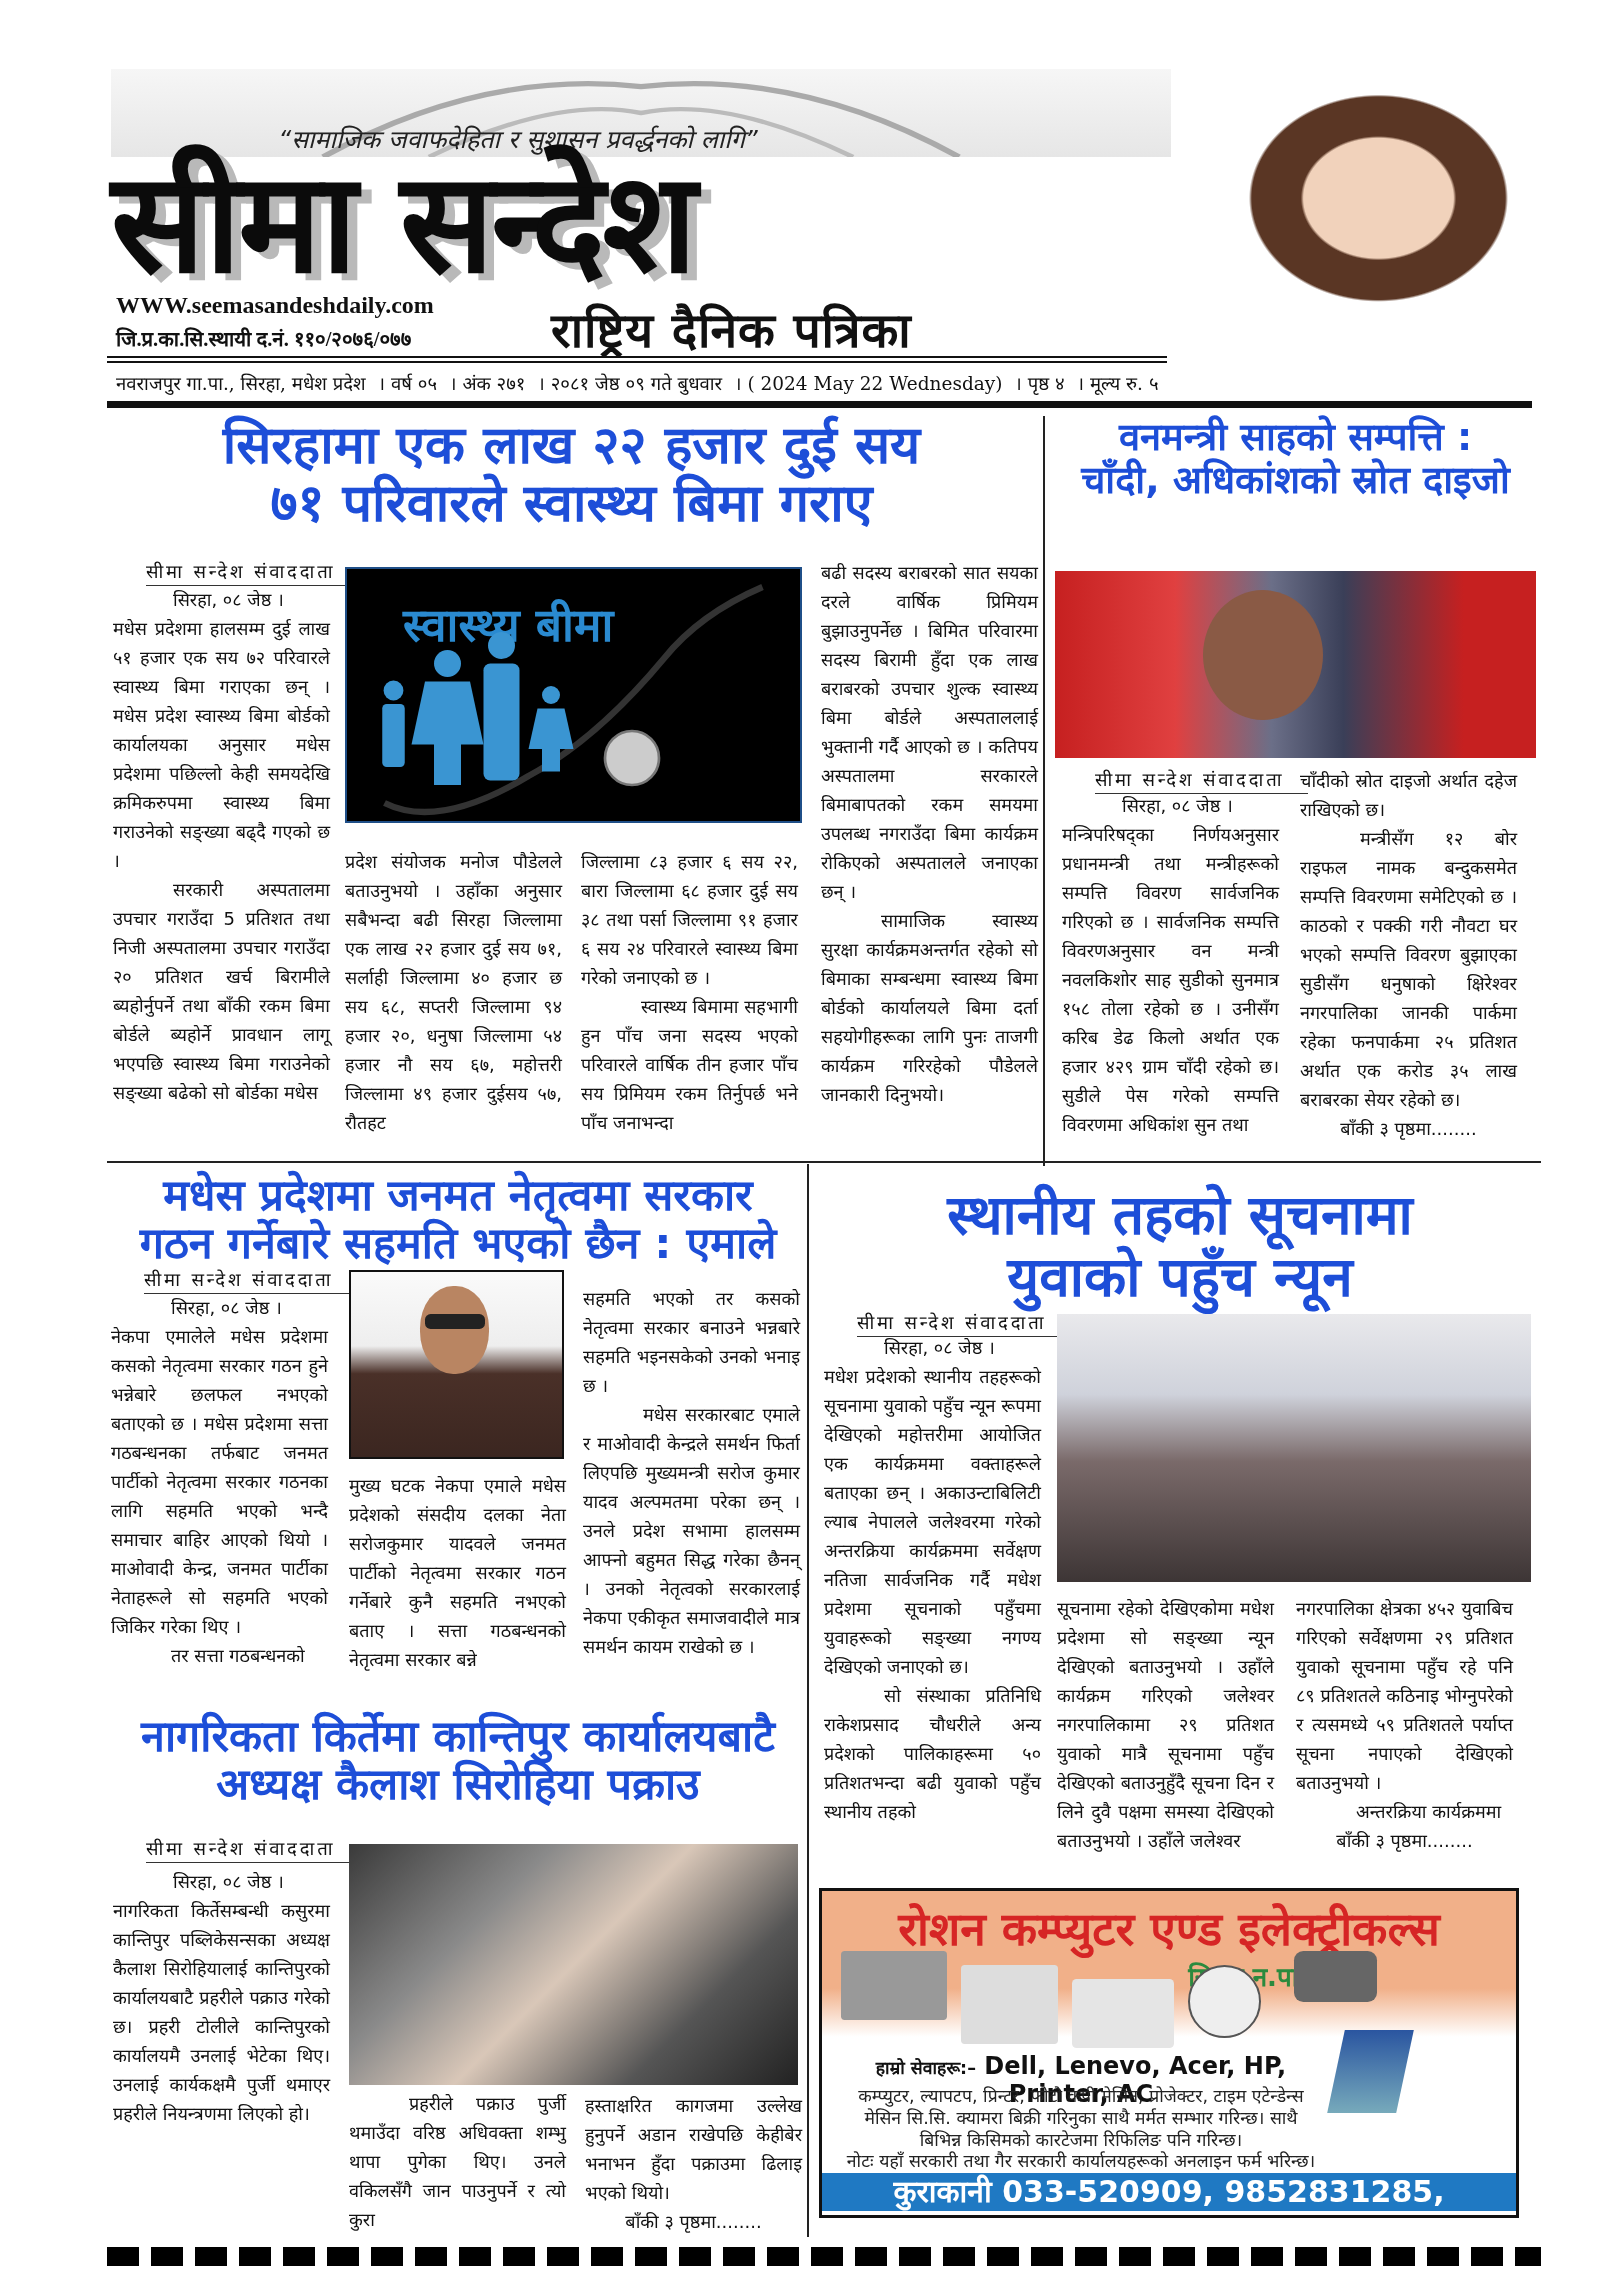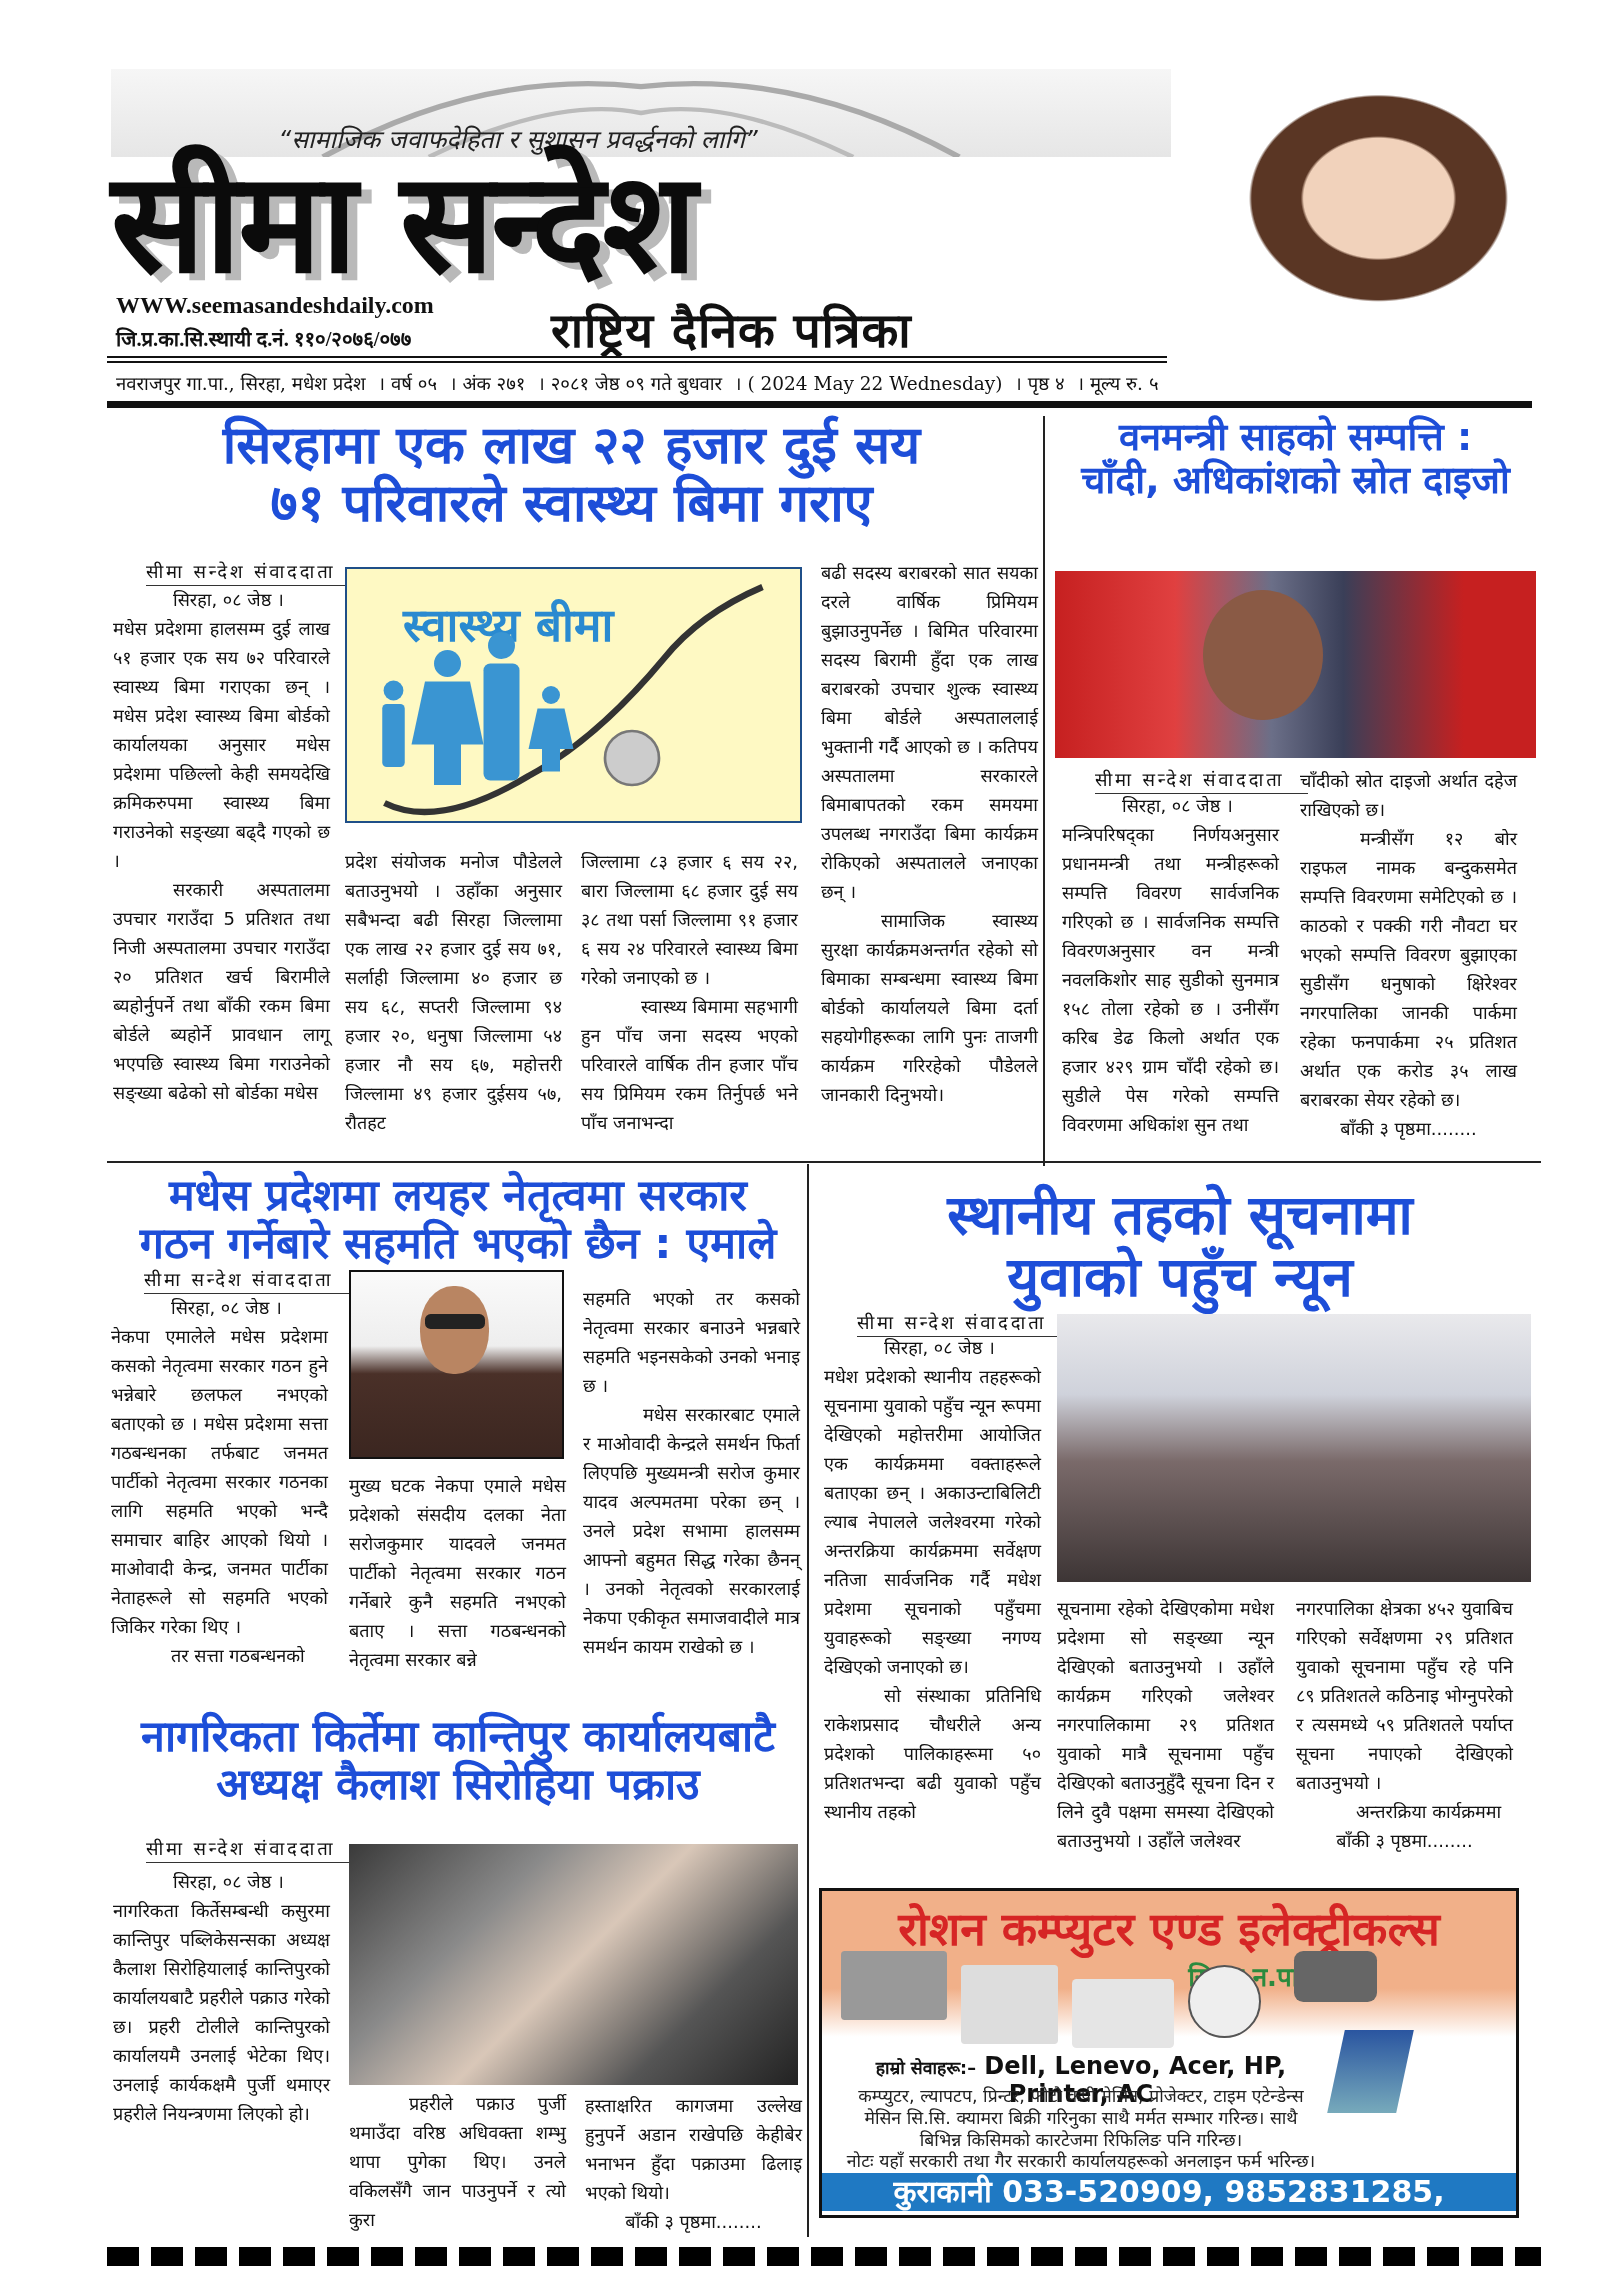--- a/index.html
+++ b/index.html
@@ -19,21 +19,21 @@
   .infobar span{margin-right:6.5px;}
   .photo-top{left:1175px;top:65px;width:370px;height:296px;background:radial-gradient(ellipse at 55% 45%,#f1d2bb 0 26%,#5a3624 27% 44%,#fff 45%);}
   
   .hl{font-weight:bold;text-align:center;line-height:1.12;color:#1d4ed8;}
   .byline{font-size:18.5px;border-bottom:1.4px solid #333;padding-bottom:1.9px;letter-spacing:2.8px;margin-left:33px;}
   .col{font-size:18px;line-height:29px;text-align:justify;}
   .col p{margin:0;}
   .ind{text-indent:60px;}
   .vline{width:1.9px;background:#222;}
   .hline{height:2.3px;background:#222;}
-  .imgbox{border:2.8px solid #1f4f88;background:#fef9c3;}
+  .imgbox{border:2.8px solid #1f4f88;background:#000000;}
   .frame{border:2.8px solid #111;}
   .ad{background:linear-gradient(#f1b089 0%,#f1b089 30%,#fff 45%,#fff 82%);border:3.7px solid #111;}
   .ad-title{color:#d62525;font-weight:bold;font-size:46px;text-align:center;}
   .ad-loc{color:#2b8a3e;font-weight:bold;font-size:26px;text-align:center;}
   .ad-band{background:#1f79c3;color:#fff;font-weight:bold;font-size:30px;text-align:center;}
   .ad-services{font-size:24px;font-weight:bold;text-align:center;}
   .ad-line{font-size:17.6px;text-align:center;color:#222;}
   .dashes{left:107px;top:2247px;width:1434px;height:18.5px;background:repeating-linear-gradient(90deg,#000 0 32px,#fff 32px 44px);}
   .device{background:#999;border-radius:3.7px;}
 </style>
@@ -123,21 +123,21 @@
 </div>
 <div class="abs col" style="left:1300px;top:766px;width:217px;">
   <p>चाँदीको स्रोत दाइजो अर्थात दहेज राखिएको छ।</p>
   <p class="ind">मन्त्रीसँग १२ बोर राइफल नामक बन्दुकसमेत सम्पत्ति विवरणमा समेटिएको छ । काठको र पक्की गरी नौवटा घर भएको सम्पत्ति विवरण बुझाएका सुडीसँग धनुषाको क्षिरेश्वर नगरपालिका जानकी पार्कमा रहेका फनपार्कमा २५ प्रतिशत अर्थात एक करोड ३५ लाख बराबरका सेयर रहेको छ।</p>
   <p style="text-align:center;">बाँकी ३ पृष्ठमा........</p>
 </div>
 
 <div class="abs hline" style="left:107px;top:1161px;width:1434px;"></div>
 
 <div class="abs hl" style="left:111px;top:1171px;width:694px;font-size:43px;">
-  <div>मधेस प्रदेशमा लयहर नेतृत्वमा सरकार</div>
+  <div>मधेस प्रदेशमा जनमत नेतृत्वमा सरकार</div>
   <div>गठन गर्नेबारे सहमति भएको छैन : एमाले</div>
 </div>
 <div class="abs byline" style="left:111px;top:1266px;width:213px;">सीमा सन्देश संवाददाता</div>
 <div class="abs col" style="left:111px;top:1293px;width:217px;">
   <p class="ind">सिरहा, ०८ जेष्ठ ।</p>
   <p>नेकपा एमालेले मधेस प्रदेशमा कसको नेतृत्वमा सरकार गठन हुने भन्नेबारे छलफल नभएको बताएको छ । मधेस प्रदेशमा सत्ता गठबन्धनका तर्फबाट जनमत पार्टीको नेतृत्वमा सरकार गठनका लागि सहमति भएको भन्दै समाचार बाहिर आएको थियो । माओवादी केन्द्र, जनमत पार्टीका नेताहरूले सो सहमति भएको जिकिर गरेका थिए ।</p>
   <p class="ind">तर सत्ता गठबन्धनको</p>
 </div>
 <div class="abs frame" style="left:349px;top:1270px;width:211px;height:185px;background:linear-gradient(#fafafa 0%,#eee 40%,#4a3028 55%,#3b2620 100%);">
   <div style="position:absolute;left:69px;top:14px;width:69px;height:88px;border-radius:48%;background:#b98562;"></div>

